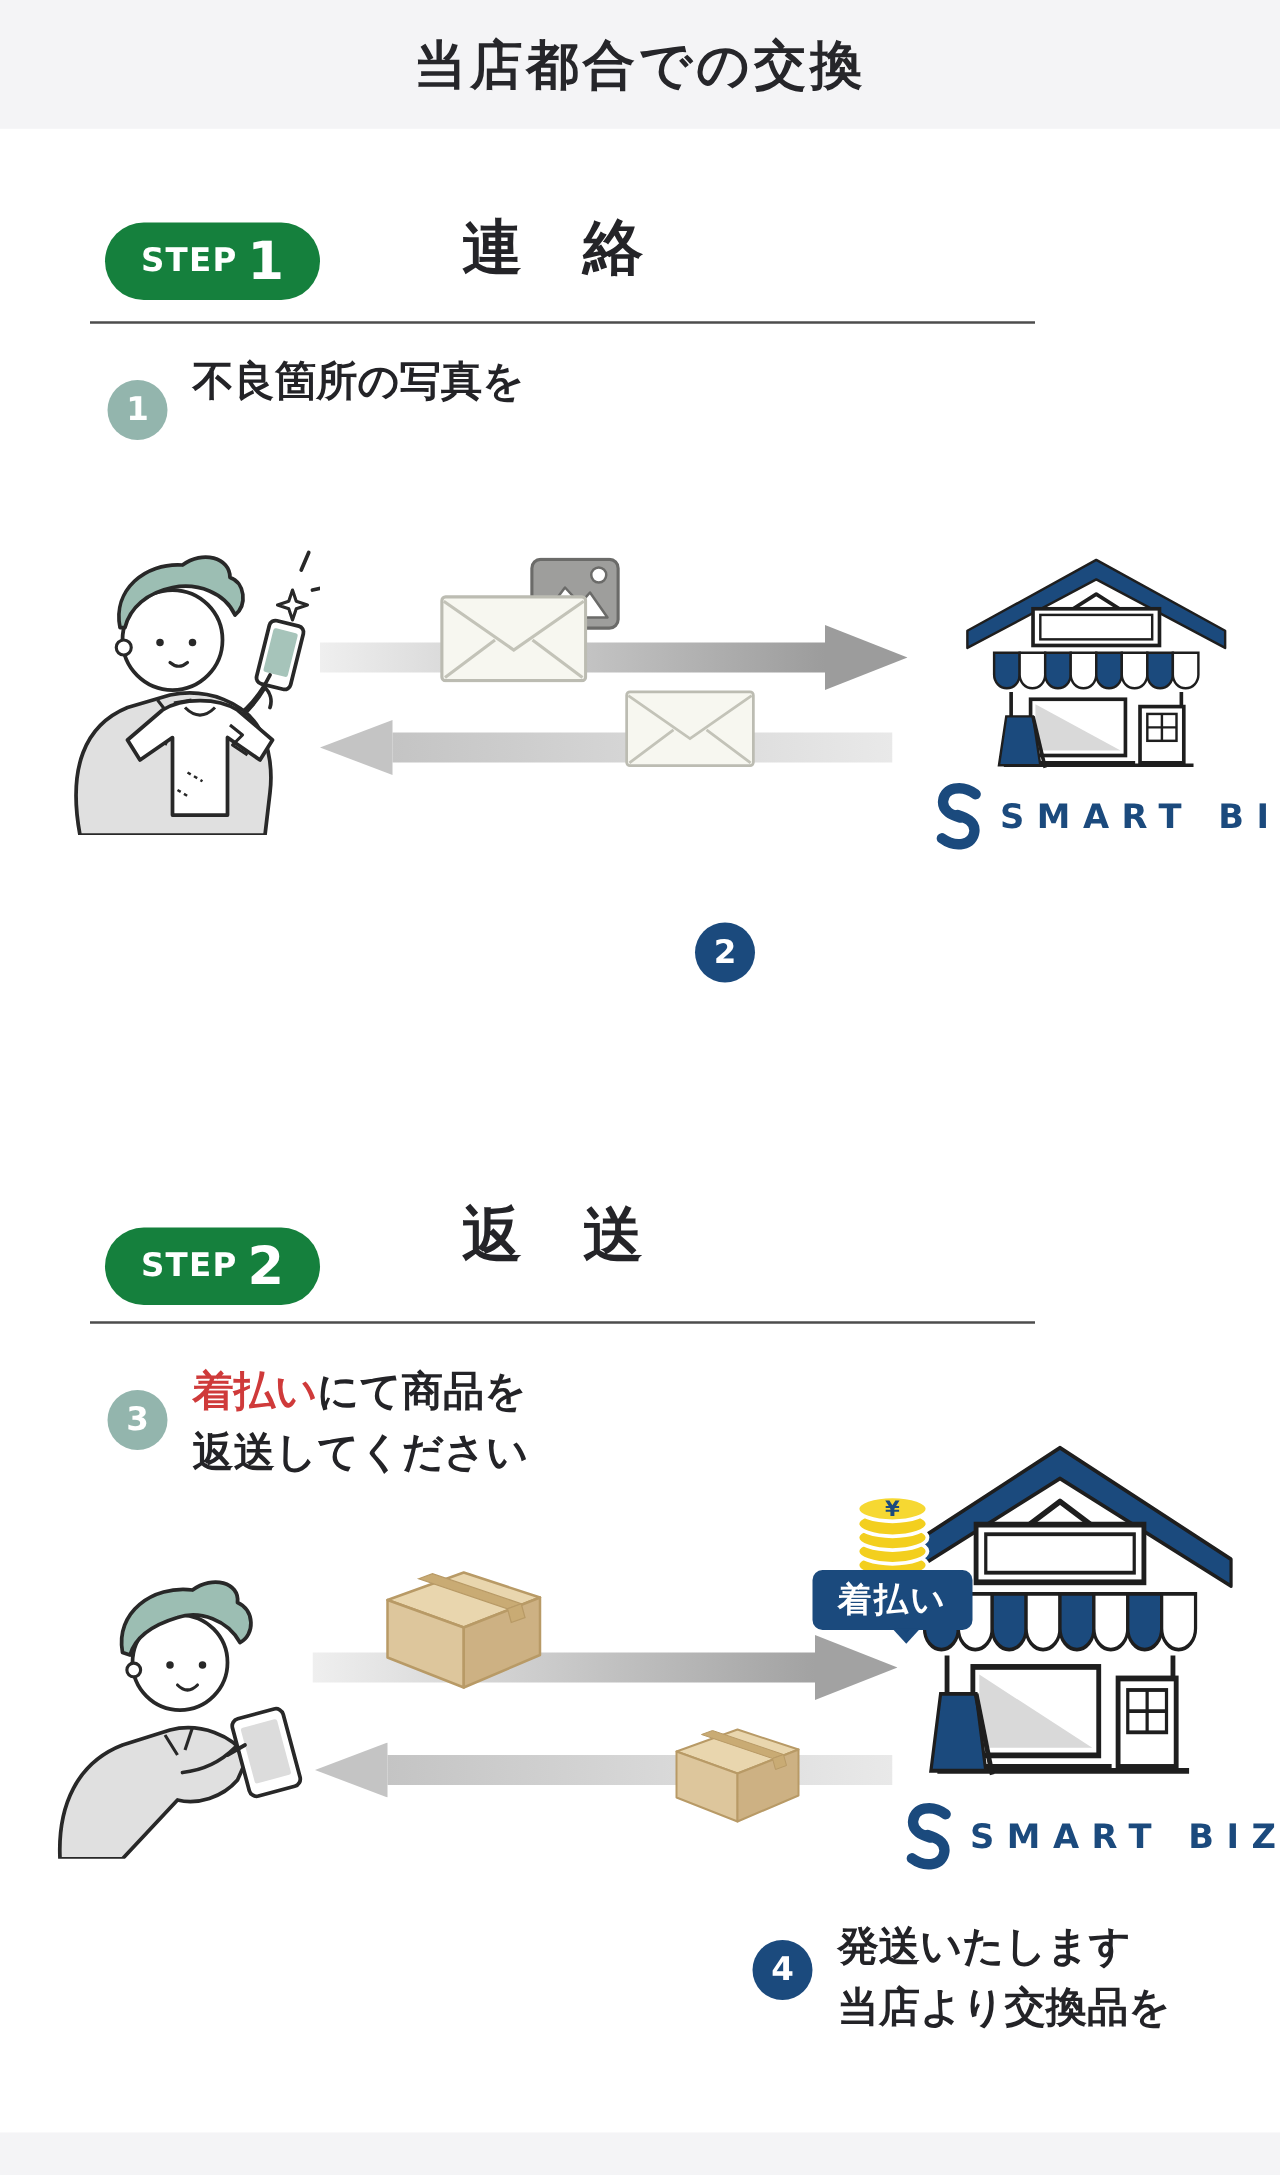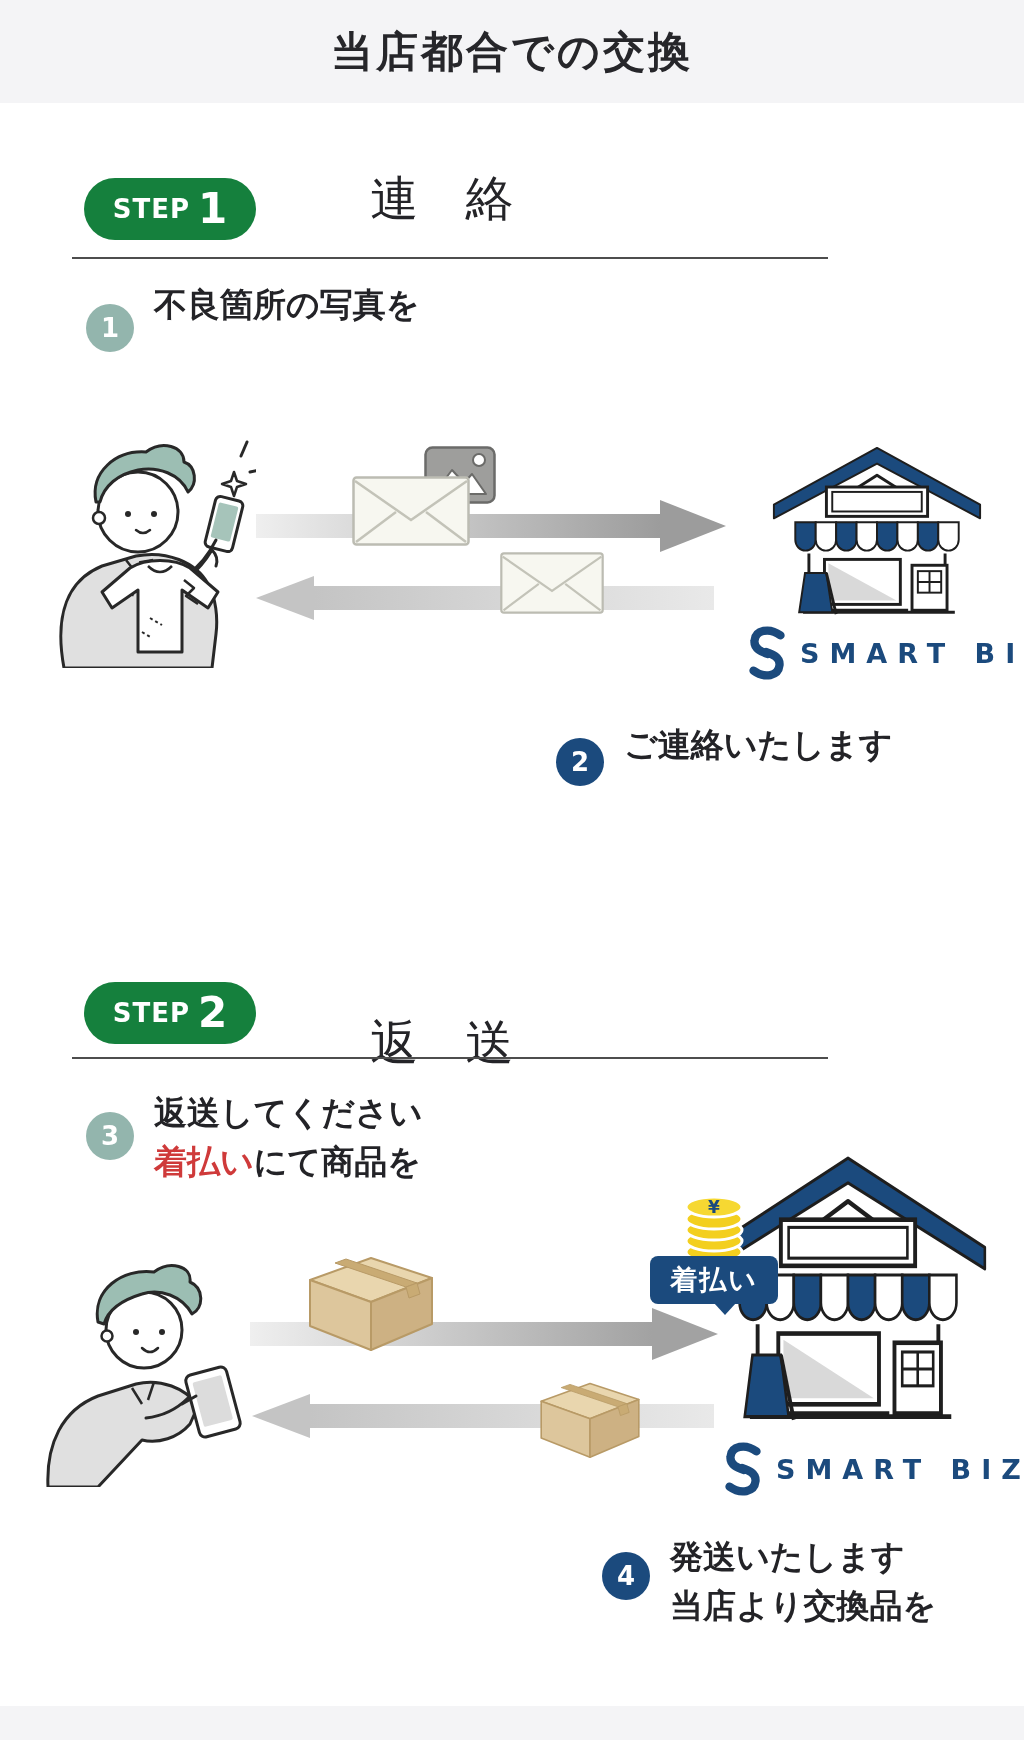--- a/index.html
+++ b/index.html
@@ -15,21 +15,21 @@
 
   
   .step-pill{
     position:absolute;left:84px;width:172px;height:62px;background:#15803d;border-radius:34px;
     color:#fff;display:flex;align-items:center;justify-content:center;gap:8px;
   }
   .pill-label{font-size:26px;font-weight:700;letter-spacing:1px;line-height:1;}
   .pill-num{font-size:42px;font-weight:700;line-height:1;}
   .step-heading{
     position:absolute;left:72px;width:756px;text-align:center;
-    font-size:48px;font-weight:400;letter-spacing:16px;color:#242428;line-height:1.2;
+    font-size:48px;font-weight:700;letter-spacing:16px;color:#242428;line-height:1.2;
   }
   .divider{position:absolute;left:72px;width:756px;height:2px;background:#4d4d4d;}
 
   
   .note{position:absolute;display:flex;gap:20px;}
   .circ{
     width:48px;height:48px;border-radius:50%;color:#fff;flex:0 0 auto;
     display:flex;align-items:center;justify-content:center;
     font-size:26px;font-weight:700;margin-top:20px;
   }
@@ -183,39 +183,38 @@
       <svg width="42" height="54" viewBox="0 0 40 52">
         <path d="M33 9 C22 1 9 4 8 14 C7 22 15 25 21 27" stroke="#1b4a7d" stroke-width="8" fill="none" stroke-linecap="round"></path>
         <path d="M7 43 C18 51 31 48 32 38 C33 30 25 27 19 25" stroke="#1b4a7d" stroke-width="8" fill="none" stroke-linecap="round"></path>
       </svg>
       <span class="brand-name">SMART BIZ</span>
     </div>
 
     <div class="note" style="left:556px;top:724px">
       <div class="circ navy" style="margin-top:14px">2</div>
       <div class="note-text">
-        <span class="ln">ご連絡いたします</span>
       </div>
     </div>
   </section>
 
   <section>
 
     <div class="step-pill" style="top:982px">
       <span class="pill-label">STEP</span>
       <span class="pill-num">2</span>
     </div>
-    <div class="step-heading" style="top:1014px">返 送</div>
+    <div class="step-heading" style="top:960px">返 送</div>
     <div class="divider" style="top:1057px"></div>
 
     <div class="note" style="left:86px;top:1092px">
       <div class="circ sage">3</div>
       <div class="note-text">
+        <span class="ln"><span class="red">着払い</span><span>にて商品を</span></span>
         <span class="ln">返送してください</span>
-        <span class="ln"><span class="red">着払い</span><span>にて商品を</span></span>
       </div>
     </div>
 
     <svg class="abs" style="left:706px;top:1152px" width="284" height="280" viewBox="0 0 220 182" preserveAspectRatio="none">
       <polygon points="110,4 216,62 216,76 110,20 4,76 4,62" fill="#1b4a7d" stroke="#1e1e1e" stroke-width="2" stroke-linejoin="round"></polygon>
       <polygon points="110,32 148,56 72,56" fill="none" stroke="#1e1e1e" stroke-width="3" stroke-linejoin="round"></polygon>
       <rect x="58" y="44" width="104" height="30" fill="#fff" stroke="#1e1e1e" stroke-width="3"></rect>
       <rect x="64" y="49" width="92" height="20" fill="none" stroke="#1e1e1e" stroke-width="2"></rect>
       <rect x="40" y="108" width="140" height="62" fill="#fff"></rect>
       <path d="M40,112 V170 M180,112 V170" stroke="#1e1e1e" stroke-width="3"></path>

